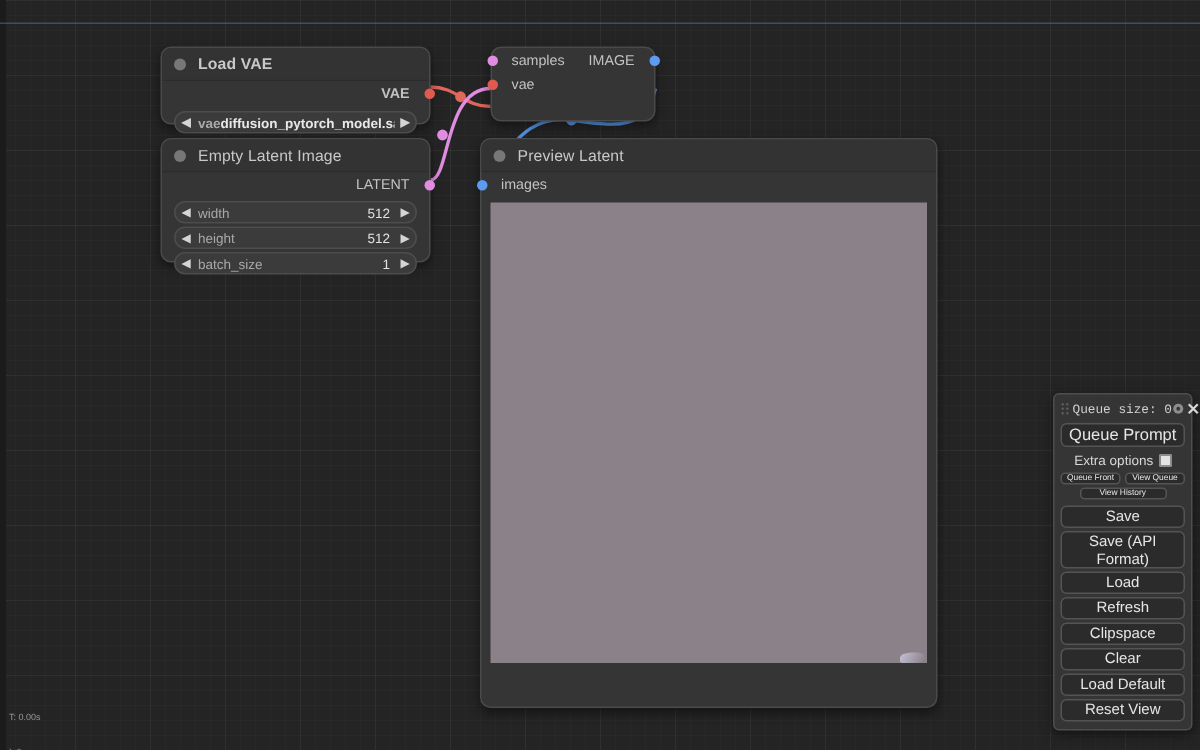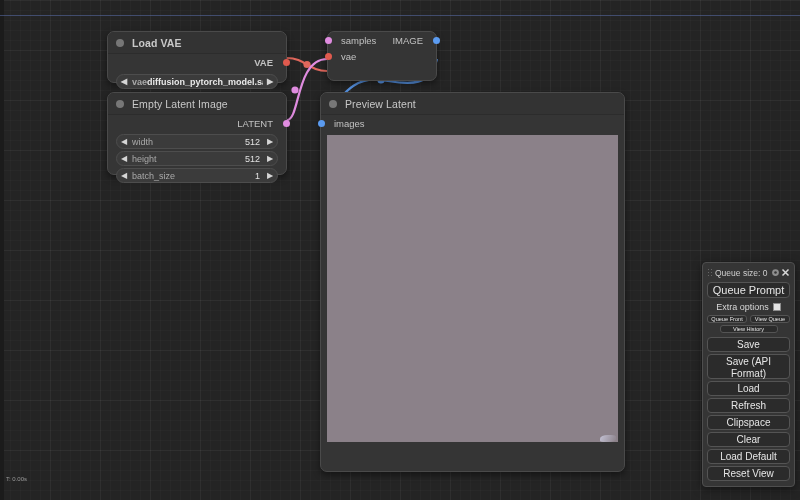--- a/index.html
+++ b/index.html
@@ -139,21 +139,21 @@
   }
   .drag-handle {
     width: 6px; height: 9px; flex: 0 0 auto;
     background-image: radial-gradient(#6d6d6d 38%, transparent 40%);
     background-size: 3px 3px;
     margin-right: 2px;
     opacity: .85;
   }
   .queue-size {
     flex: 1 1 auto; text-align: left;
-    font-size: 8.5px; color: #cfcfcf; white-space: nowrap;
+    font-size: 8.5px; color: #cfcfcf; white-space: nowrap; font-family: Liberation Mono, monospace;
   }
   .head-icons { flex: 0 0 auto; display: flex; align-items: center; gap: 1px; }
   .icn { width: 9px; height: 9px; display: block; }
 
   .btn {
     display: block; width: 100%;
     background: #2b2b2b;
     border: 1px solid #545454;
     border-radius: 4px;
     color: #e6e6e6;

